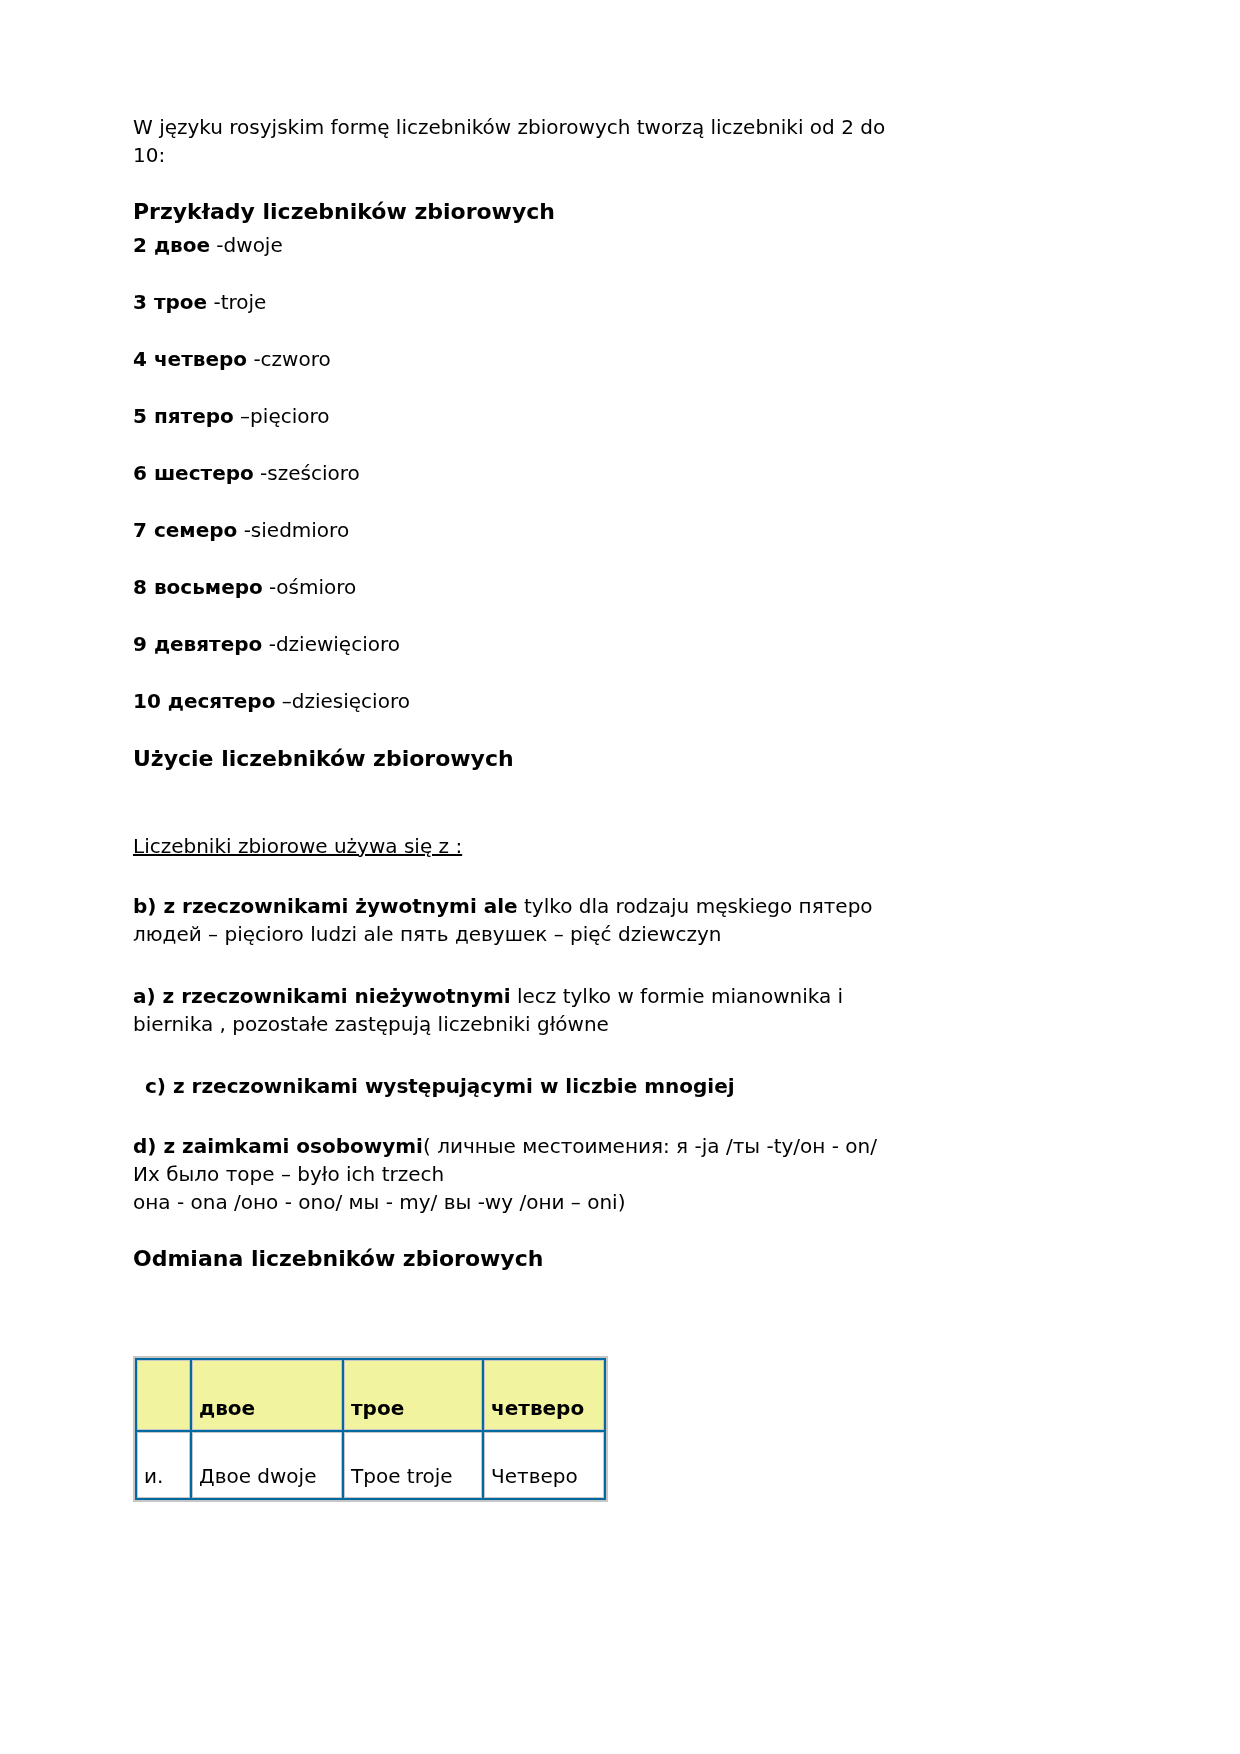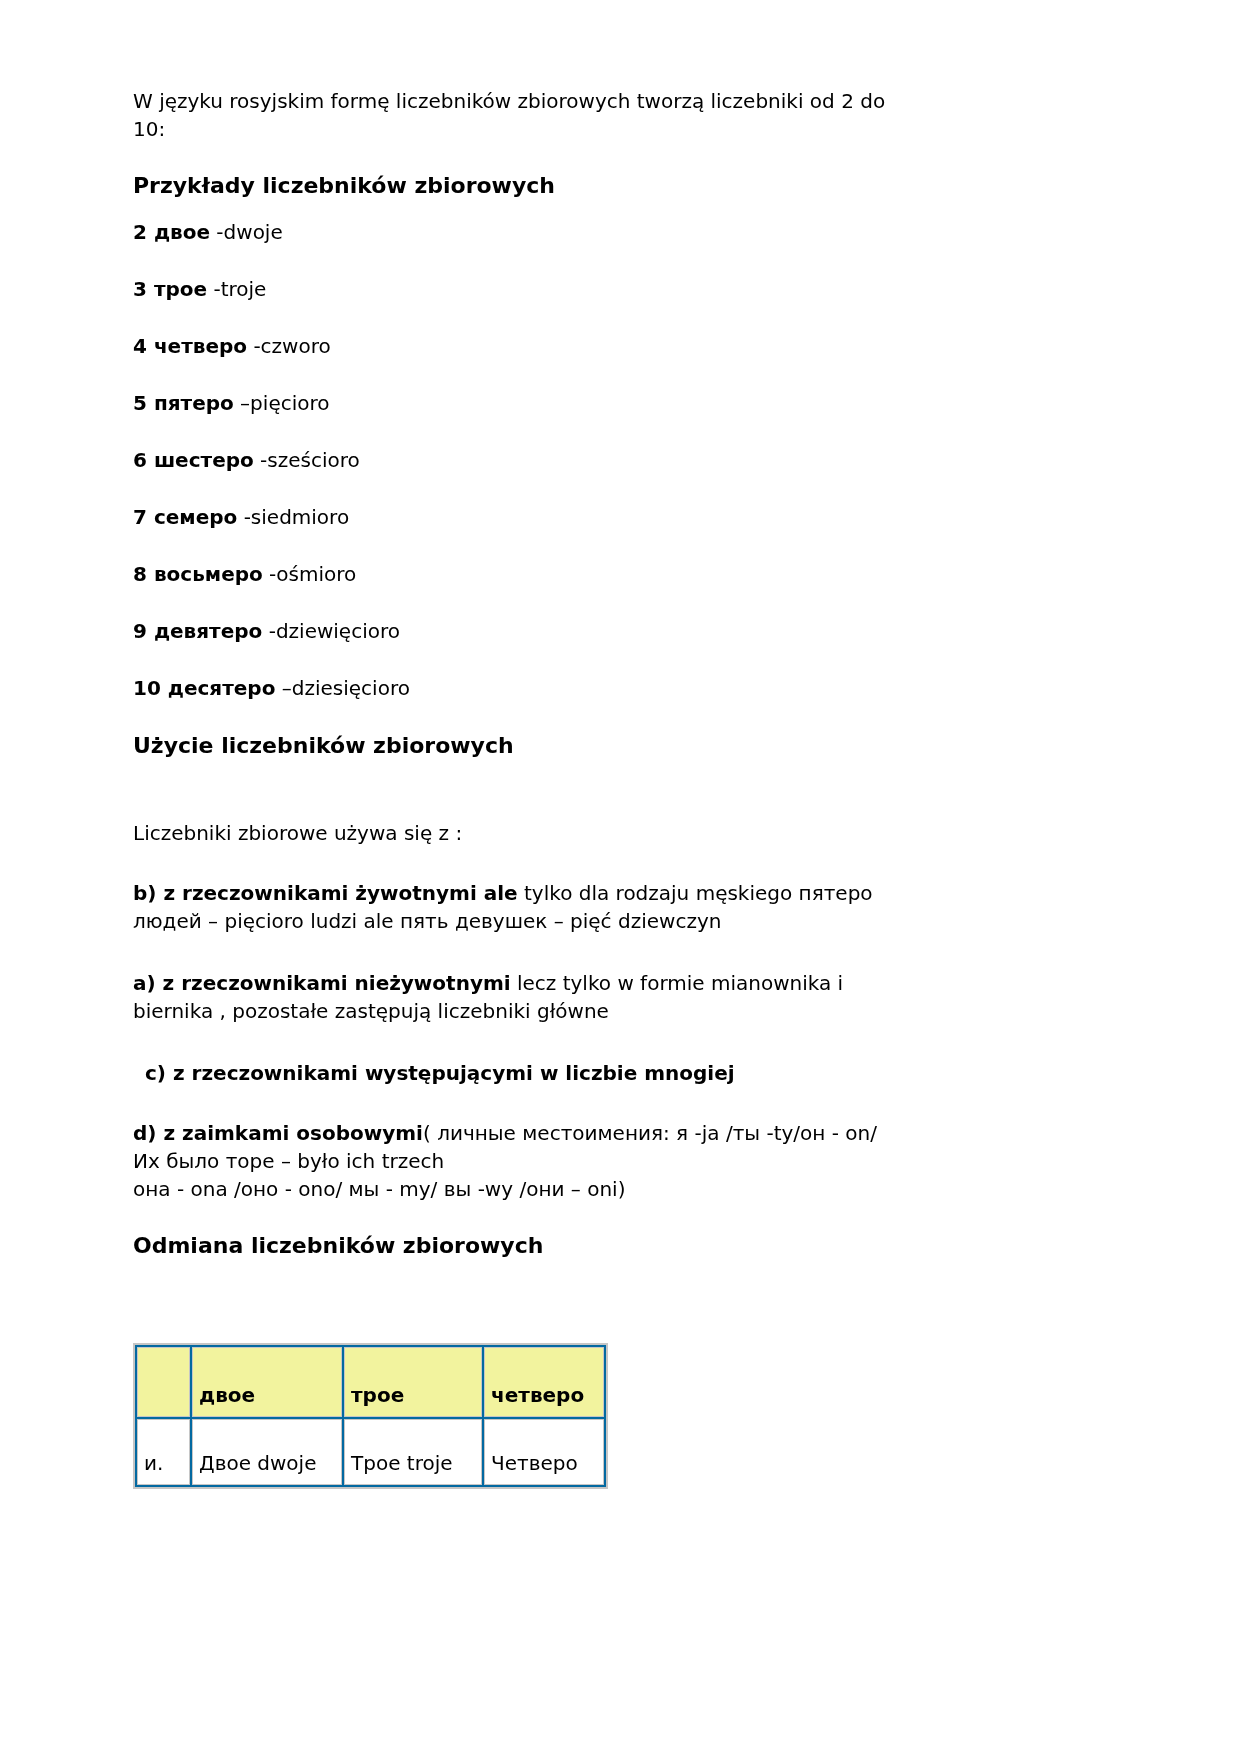--- a/index.html
+++ b/index.html
@@ -2,41 +2,41 @@
 <html><head>
 <meta charset="utf-8">
 <style>
   html, body { margin: 0; padding: 0; background: #ffffff; }
   .page {
     position: relative;
     width: 1240px;
     height: 1754px;
     box-sizing: border-box;
     background: #ffffff;
-    padding: 87px 165px 0 133px;
+    padding: 113px 165px 0 133px;
     font-family: "DejaVu Sans", "Liberation Sans", sans-serif;
     font-size: 20px;
     line-height: 28px;
     color: #000000;
     overflow: hidden;
   }
   .para { margin: 0 0 28px 0; }
   .line { display: block; }
   .heading {
     font-weight: bold;
     font-size: 22px;
     line-height: 30px;
     margin: 0;
   }
   .heading-examples  { }
   .heading-usage     { margin-bottom: 58px; }
   .heading-declension{ margin-bottom: 82px; }
-  .num-item { margin: 17px 0 29px 0; }
+  .num-item { margin: 4px 0 29px 0; }
   .num-item b { font-weight: bold; }
-  .usage-intro { margin: 8px 0 32px 0; }
+  .usage-intro { margin: 8px 0 32px 0; text-decoration: underline; }
   .usage-a { margin: 0 0 34px 0; }
   .usage-b { margin: 0 0 34px 0; }
   .usage-c { margin: 0 0 32px 12px; }
   .usage-d { margin: 0 0 28px 0; }
 
   .decl-table {
     border-collapse: separate;
     border-spacing: 2px;
     background: #0369a1;
     border: 2px solid #c6c6c6;

